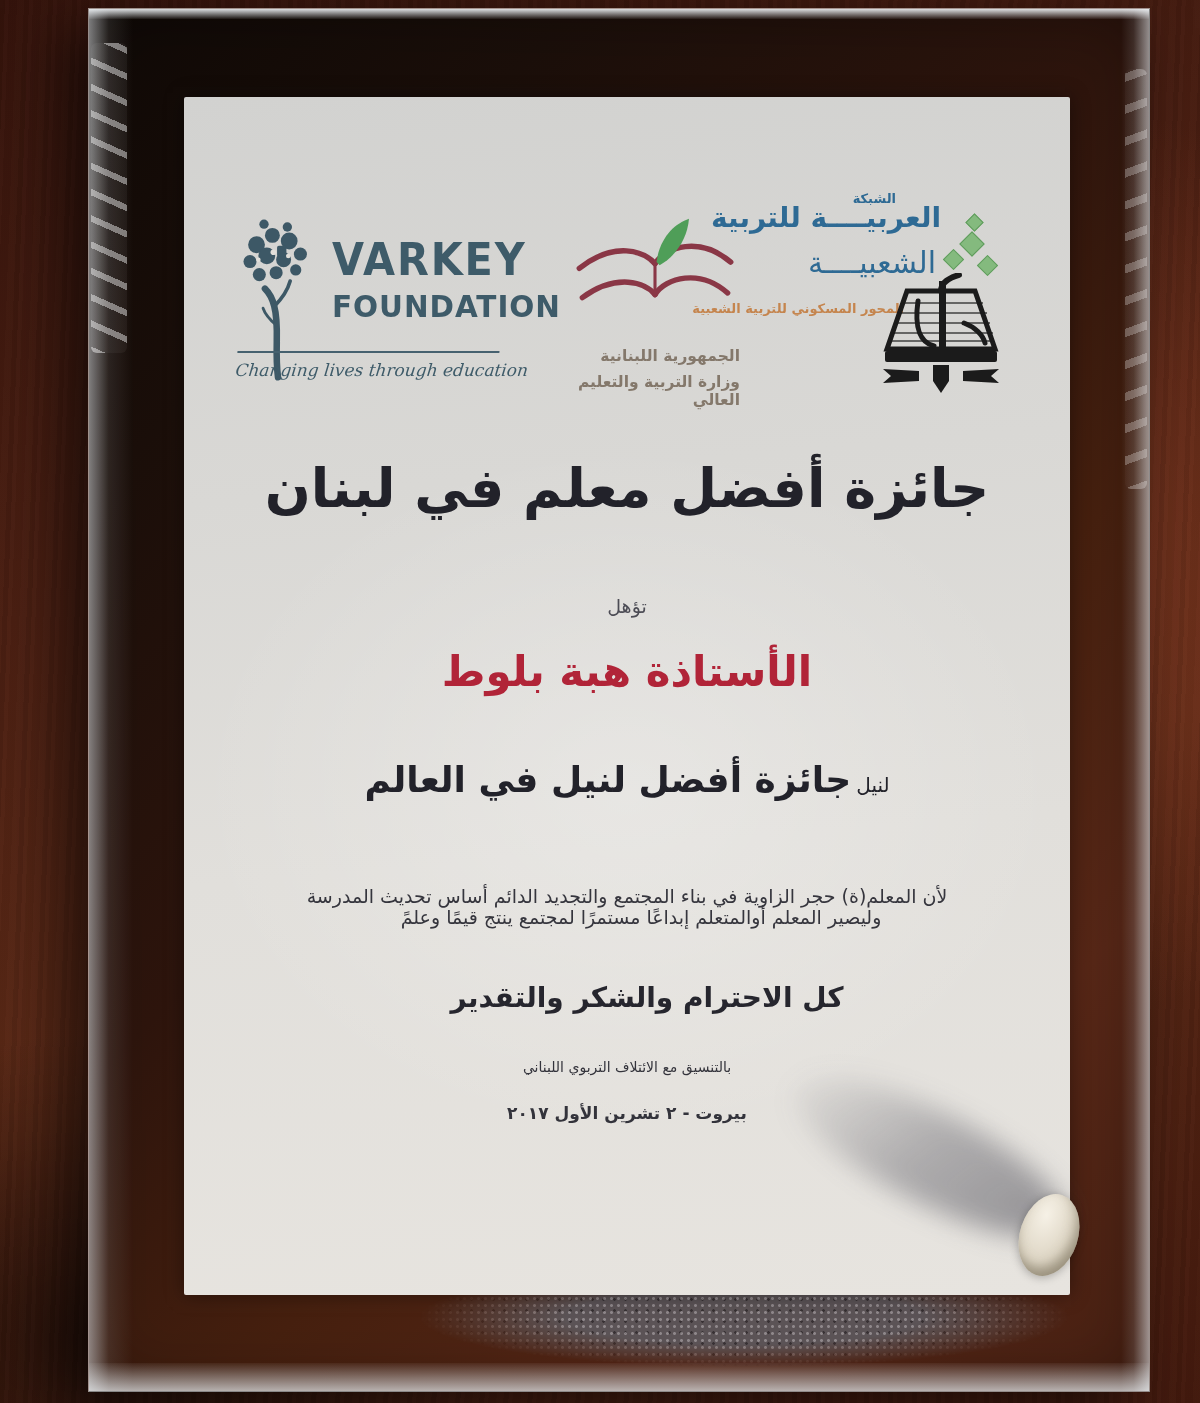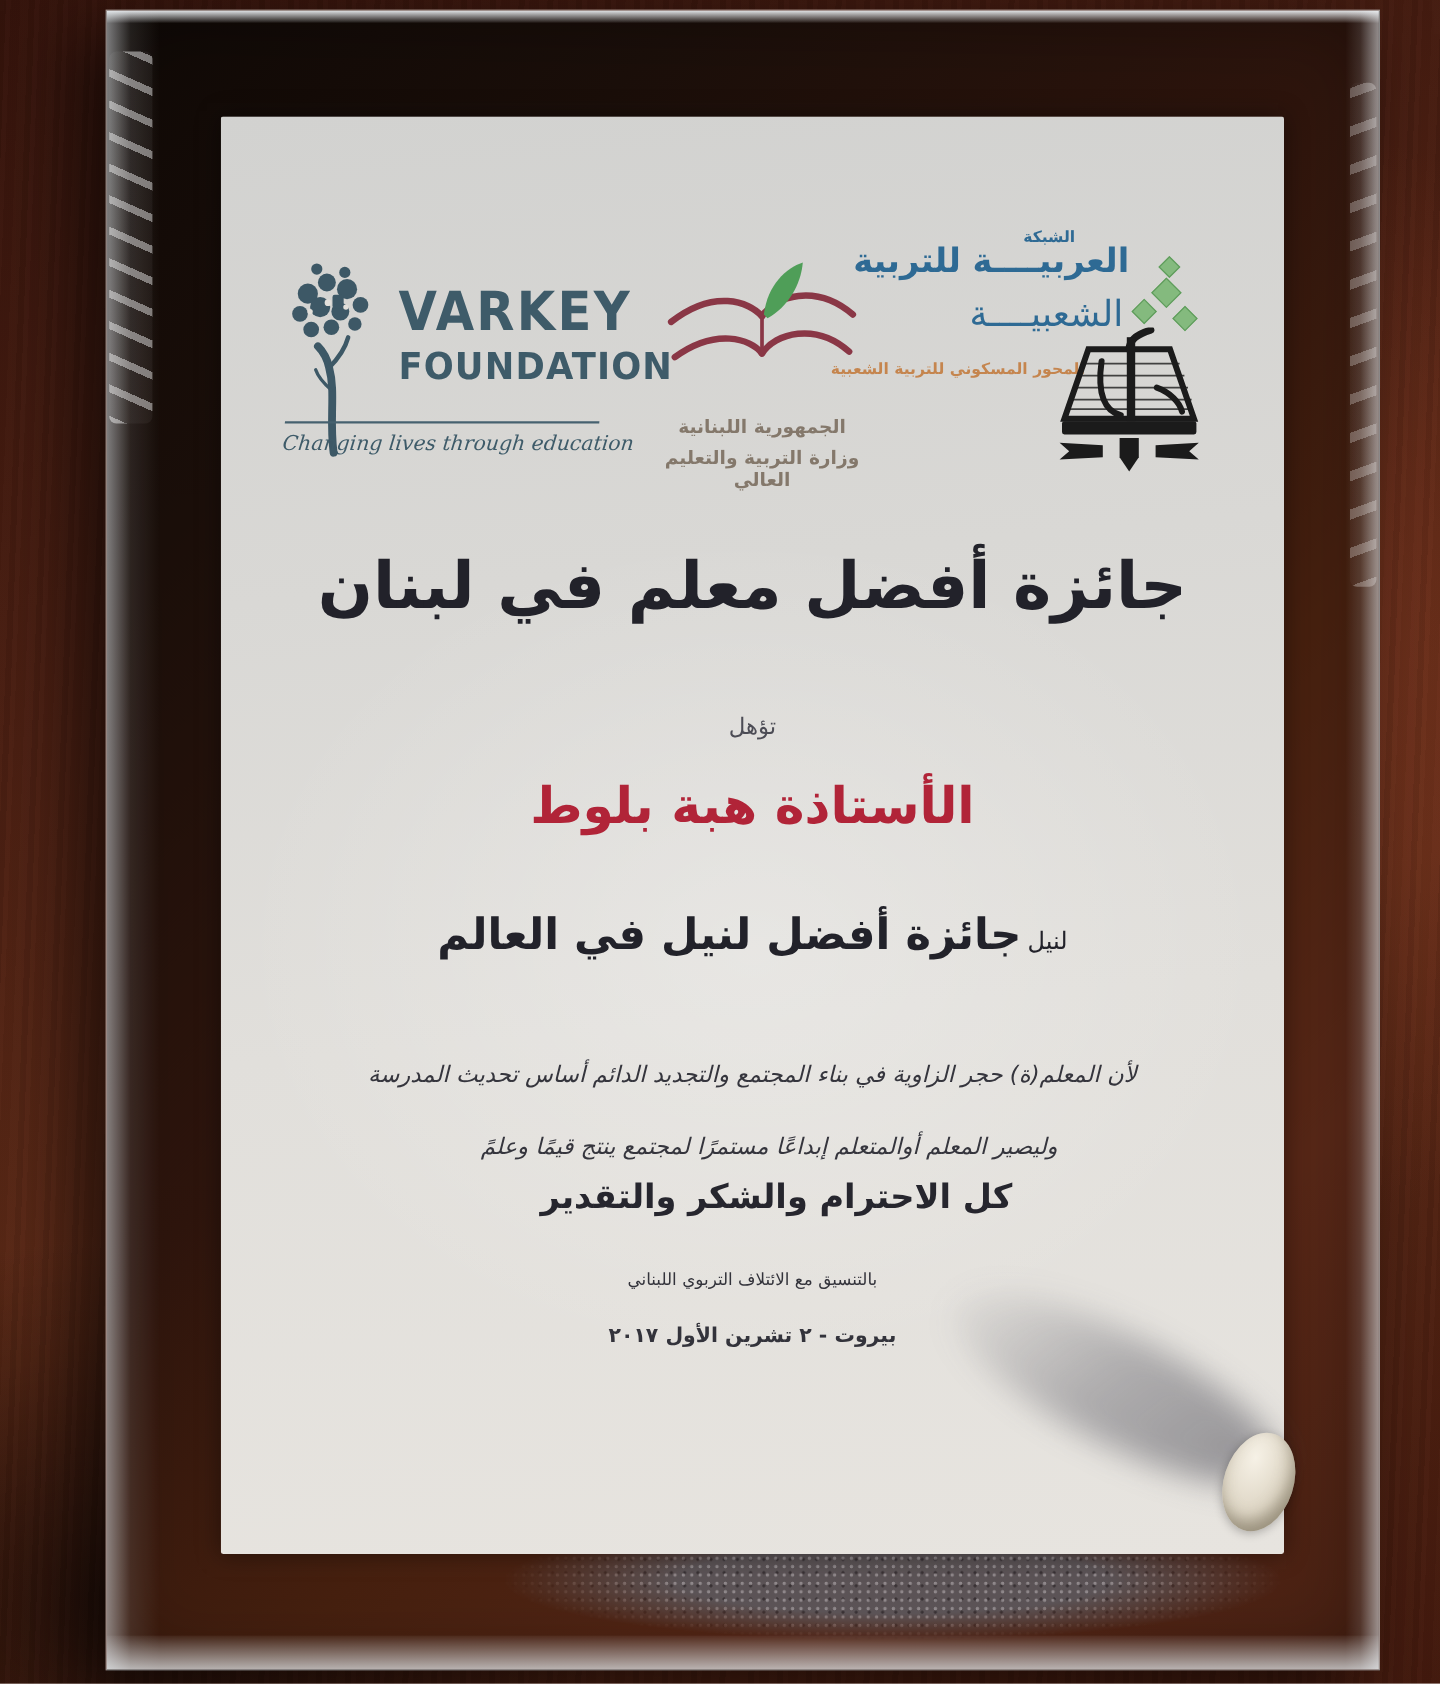--- a/index.html
+++ b/index.html
@@ -72,39 +72,39 @@
   .varkey-text { padding-top:24px; }
   .varkey-line1 { font-size:45px; font-weight:bold; letter-spacing:2px; transform:scaleX(.92); transform-origin:left; }
   .varkey-line2 { font-size:31px; font-weight:bold; letter-spacing:1px; margin-top:2px; transform:scaleX(.95); transform-origin:left; }
   .varkey-tagline {
     left:52px; top:254px; width:262px; color:#3e5b69;
     border-top:2px solid #46616f; padding-top:7px;
     font-family:"DejaVu Serif", serif; font-style:italic; font-size:17px;
     transform:skewX(-6deg); white-space:nowrap;
   }
   
-  .ministry-block { left:346px; top:120px; width:210px; text-align:center; color:#84786b; }
+  .ministry-block { left:346px; top:120px; width:210px; text-align:right; color:#84786b; }
   .ministry-line { font-size:15.5px; font-weight:bold; margin-top:8px; }
   
   .network-block { left:520px; top:98px; width:360px; height:300px; }
   .net-line1 { right:123px; top:6px; font-size:28px; font-weight:bold; color:#2e6a94; white-space:nowrap; }
   .net-small { right:168px; top:-4px; font-size:13px; font-weight:bold; color:#2e6a94; }
   .net-line2 { right:128px; top:50px; font-size:30px; font-weight:normal; color:#2e6a94; white-space:nowrap; }
   .net-subtitle { right:160px; top:106px; font-size:13px; font-weight:bold; color:#c5854e; white-space:nowrap; }
   .diamond { position:absolute; background:#84ba7e; border:1px solid #5f9c5c; transform:rotate(45deg); }
   
   .cert-title { top:360px; font-size:54px; font-weight:bold; color:#22222a; }
   .cert-qualifies { top:498px; font-size:19px; color:#4c4c55; }
   .cert-recipient { top:550px; font-size:42px; font-weight:bold; color:#b12438; letter-spacing:1px; }
   .cert-award { top:662px; color:#22222a; }
   .cert-award .prefix { font-size:20px; }
   .cert-award .big { font-size:36px; font-weight:bold; }
-  .cert-body { font-size:19px; color:#35353d;font-style:italic; }
+  .cert-body { font-size:19px; color:#35353d; }
   .cert-body1 { top:788px; }
-  .cert-body2 { top:848px;padding-left:28px; }
+  .cert-body2 { top:809px;padding-left:28px; }
   .cert-respect { top:884px; font-size:28px; font-weight:bold; color:#26262e;margin-left:40px; }
   .cert-coordination { top:962px; font-size:14px; font-weight:normal; color:#33333b; }
   .cert-date { top:1006px; font-size:17px; font-weight:bold; color:#33333b; }
   
   .peg-shadow {
     left:596px; top:1014px; width:300px; height:92px; border-radius:50%;
     background:linear-gradient(115deg, rgba(70,70,82,0) 0%, rgba(70,70,82,0.35) 48%, rgba(58,58,70,0.5) 100%);
     transform:rotate(27deg); filter:blur(13px);
   }
   .peg {

